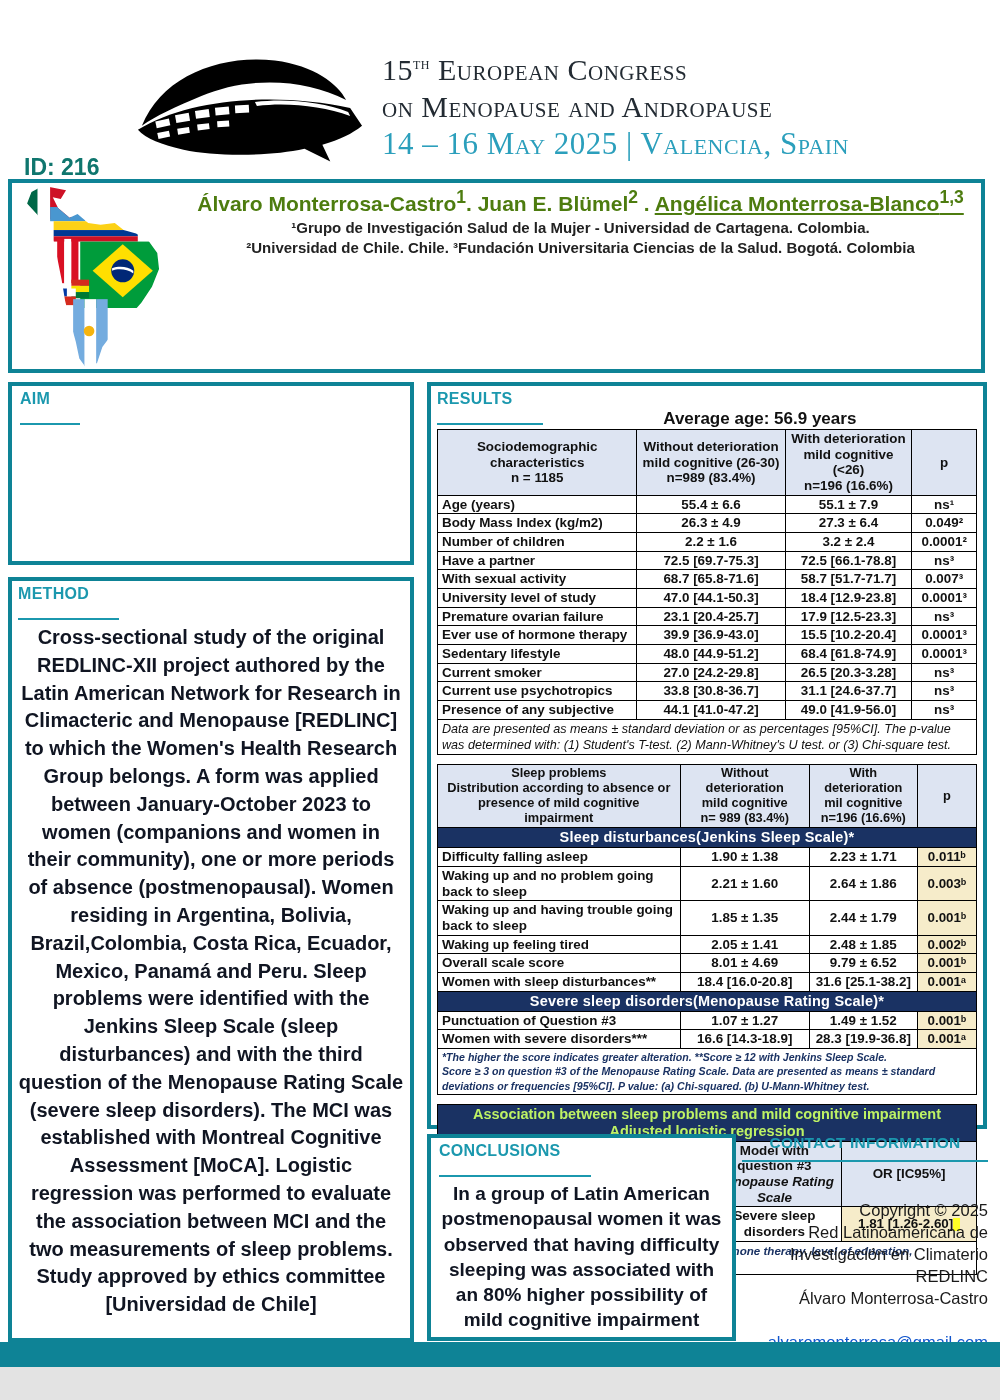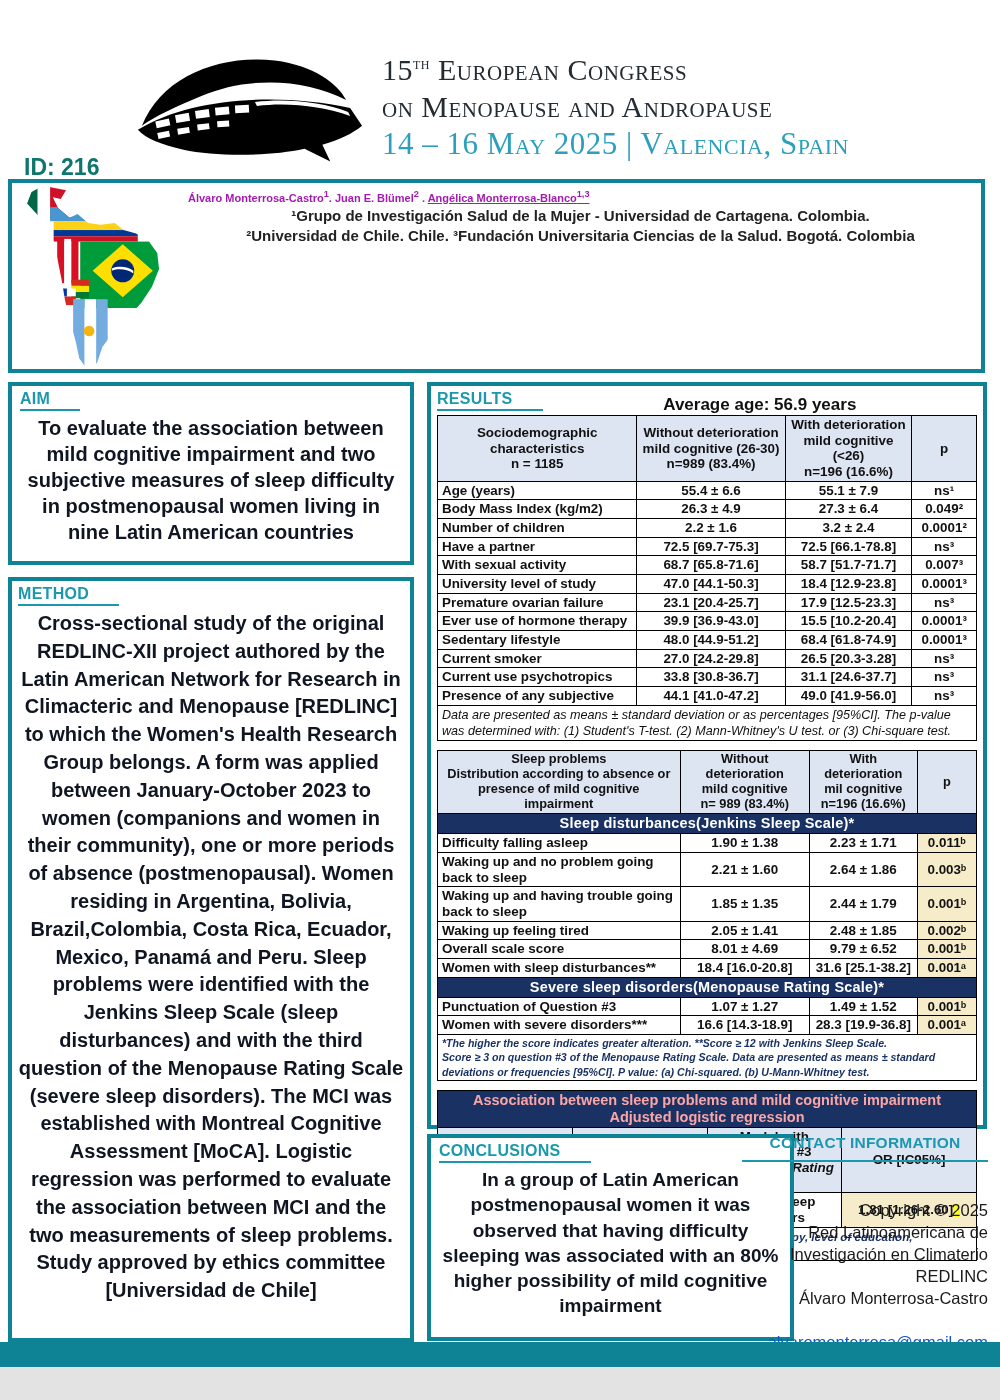--- a/index.html
+++ b/index.html
@@ -13,27 +13,27 @@
   #congress-text { left:382px; top:52px; width:560px;
     font-family:"Liberation Serif","DejaVu Serif",serif; font-variant:small-caps; }
   .congress-line { font-size:30px; color:#232b33; letter-spacing:0.5px; line-height:1.22; }
   .congress-line sup { font-size:55%; }
   .congress-date { font-size:31px; color:#2b9fbc; letter-spacing:0.5px; line-height:1.25; }
   #poster-id { left:24px; top:154px; font-size:23px; font-weight:bold; color:#0f766e; }
 
   
   .teal-box { border:4px solid #0e8396; background:#fff; }
   .sec-heading { color:#1b98ae; font-weight:bold; font-size:16px; letter-spacing:0.3px;
-    border-bottom:2.5px solid #1b98ae; display:inline-block; padding:0 30px 1px 0; margin-bottom:4px; }
+    border-bottom:2.5px solid #1b98ae; display:inline-block; padding:0 30px 15px 0; margin-bottom:4px; }
 
   
   #title-box { left:8px; top:179px; width:977px; height:194px; padding:6px 8px 4px 176px; }
   #flags-map { left:12px; top:184px; width:163px; height:186px; }
   #main-title { font-size:29px; font-weight:bold; text-align:center; line-height:1.2; color:#0d0d0d; }
-  #authors { text-align:left; font-size:11px; font-weight:bold; margin-top:3px; color:#a21caf;}
+  #authors { text-align:center; font-size:21px; font-weight:bold; margin-top:3px; color:#4d7c0f;}
   #authors .u { text-decoration:underline; }
   #affiliations { text-align:center; font-size:15px; font-weight:bold; margin-top:2px;
     line-height:1.35; color:#222; white-space:pre-line; }
 
   
   #aim-box { left:8px; top:382px; width:406px; height:183px; padding:4px 8px; }
   #aim-text { font-size:20px; font-weight:bold; text-align:center; line-height:1.3; color:#101522; }
   #method-box { left:8px; top:577px; width:406px; height:765px; padding:4px 6px; }
   #method-text { font-size:20px; font-weight:bold; text-align:center; line-height:1.39; color:#101522; }
 
@@ -54,30 +54,30 @@
   #t1 th:nth-child(3){width:23.5%;} #t1 th:nth-child(4){width:12%;}
   #t2 th:nth-child(1){width:45%;} #t2 th:nth-child(2){width:24%;}
   #t2 th:nth-child(3){width:20%;} #t2 th:nth-child(4){width:11%;}
   #t2 td:nth-child(4){ background:#f6ecca;margin-top:30px; }
   #t2 th { font-size:12.8px; }
   .section-band { background:#1a3263 !important; color:#fff !important; text-align:center !important;
     font-size:14.5px !important; letter-spacing:0.2px; }
   #t2-footnote { color:#1a3263; font-size:10.6px; font-weight:bold; line-height:1.35; }
   .gap { height:9px; }
 
-  #t3 .navy-head { background:#1a3263; color:#fca5a5; font-size:14.5px; }
+  #t3 .navy-head { background:#1a3263; color:#bef264; font-size:14.5px; }
   #t3 th:nth-child(1){width:28%;} #t3 th:nth-child(2){width:24%;}
   #t3 th:nth-child(3){width:37%;} #t3 th:nth-child(4){width:11%;}
   #t3 .or-val { background:#f6ecca; }
   .hl-marker { display:inline-block; width:7px; height:13px; background:#ffff26; vertical-align:middle; }
   #t3-footnote { color:#1a3263; font-size:11.6px; font-weight:bold; }
   .ital { font-style:italic; }
 
   
-  #conclusions-box { left:427px; top:1134px; width:367px; height:207px; padding:4px 8px; }
+  #conclusions-box { left:427px; top:1134px; width:309px; height:207px; padding:4px 8px; }
   #conclusions-text { font-size:19px; font-weight:bold; text-align:center; line-height:1.33; color:#101522; }
   #contact-panel { left:742px; top:1134px; width:246px; }
   #contact-heading { color:#1b98ae; font-weight:bold; font-size:15.5px; letter-spacing:0.2px;
     border-bottom:2.5px solid #1b98ae; display:block; text-align:center; padding-bottom:8px; margin-bottom:16px; }
   #contact-body { text-align:right; font-size:16.5px; line-height:1.33; color:#1a1a1a; white-space:pre-line; }
   #contact-email { color:#1155cc; text-decoration:underline; font-size:16.5px; }
 
   #bottom-teal { left:0; top:1342px; width:1000px; height:25px; background:#0e8396; }
   #bottom-gray { left:0; top:1367px; width:1000px; height:33px; background:#e3e3e3; }
 
@@ -149,21 +149,20 @@
       <rect x="46" y="137" width="16" height="73" fill="#ffffff"></rect>
       <rect x="62" y="130" width="13" height="80" fill="#74acdf"></rect>
       <rect x="75" y="130" width="13" height="80" fill="#ffffff"></rect>
       <rect x="88" y="130" width="13" height="80" fill="#74acdf"></rect>
       <circle cx="80" cy="166" r="6" fill="#f6b40e"></circle>
     </g>
   </svg>
 
   <div id="aim-box" class="abs teal-box">
     <span class="sec-heading">AIM</span>
-    <div id="aim-text">To evaluate the association between mild cognitive impairment and two subjective measures of sleep difficulty in postmenopausal women living in nine Latin American countries</div>
   </div>
 
   <div id="method-box" class="abs teal-box">
     <span class="sec-heading">METHOD</span>
     <div id="method-text">Cross-sectional study of the original REDLINC-XII project authored by the Latin American Network for Research in Climacteric and Menopause [REDLINC] to which the Women's Health Research Group belongs. A form was applied between January-October 2023 to women (companions and women in their community), one or more periods of absence (postmenopausal). Women residing in Argentina, Bolivia, Brazil,Colombia, Costa Rica, Ecuador, Mexico, Panamá and Peru. Sleep problems were identified with the Jenkins Sleep Scale (sleep disturbances) and with the third question of the Menopause Rating Scale (severe sleep disorders). The MCI was established with Montreal Cognitive Assessment [MoCA]. Logistic regression was performed to evaluate the association between MCI and the two measurements of sleep problems. Study approved by ethics committee [Universidad de Chile]</div>
   </div>
 
   <div id="results-box" class="abs teal-box">
     <div id="results-head-row">
       <span class="sec-heading">RESULTS</span>

